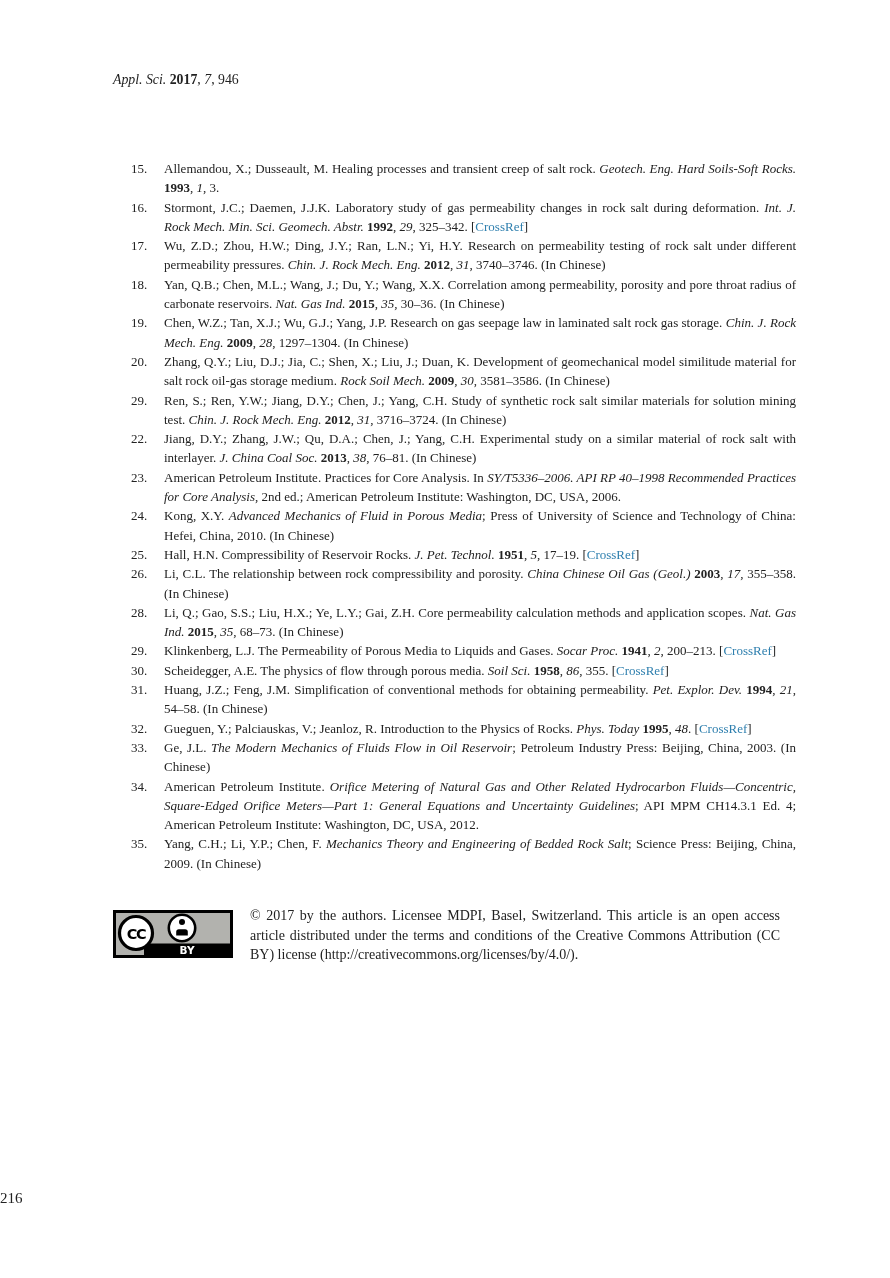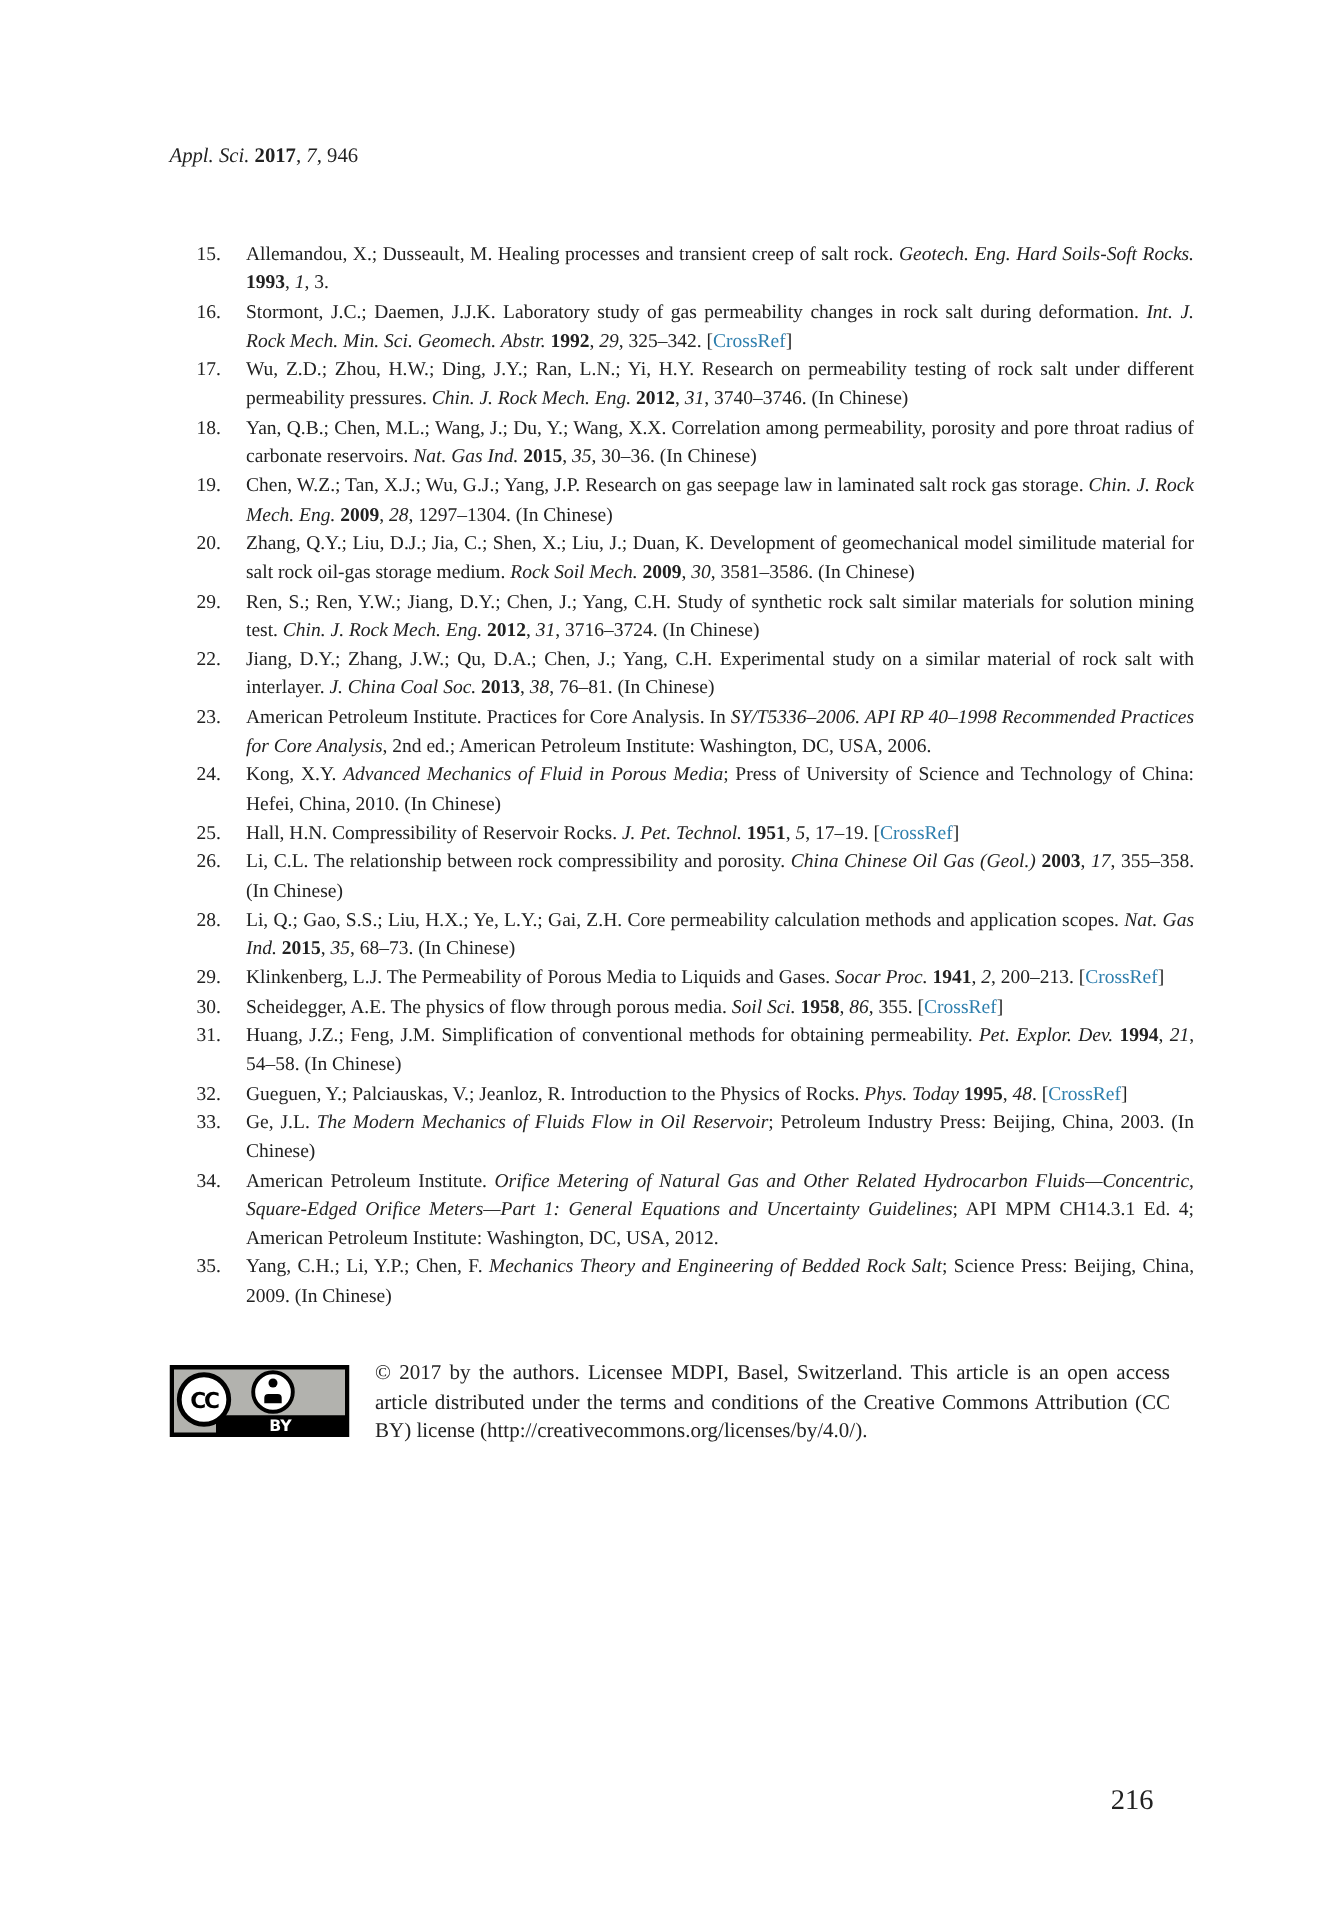--- a/index.html
+++ b/index.html
@@ -13,21 +13,21 @@
     width: 890px; height: 1278px;
     background: #ffffff;
     font-family: "Liberation Serif", "DejaVu Serif", serif;
     color: var(--text);
     overflow: hidden;
     position: relative;
   }
   .page { position: relative; width: 890px; height: 1278px; background: #fff; }
 
   .running-head {
-    position: absolute; left: 113px; top: 96px;
+    position: absolute; left: 113px; top: 72px;
     font-size: 13.8px; white-space: nowrap;
   }
 
   .refs {
     position: absolute; left: 115px; top: 143px; width: 665px;
     margin: 16px; padding: 0; list-style: none;
     font-size: 13px; line-height: 19.3px;
   }
   .ref { display: flex; }
   .ref-num { flex: 0 0 33px; }
@@ -43,21 +43,21 @@
     display: flex; align-items: flex-start;
   }
   .badge { flex: 0 0 auto; width: 120px; height: 48px; margin-top: 4px; }
   .license-text {
     flex: 1; margin-left: 17px;
     font-size: 14px; line-height: 19.6px; text-align: justify;
   }
 
   .footer-page-number {
     position: absolute; left: 0; top: 1190px; width: 769px;
-    text-align: right; font-size: 19px;
+    text-align: left; font-size: 15px;
   }
 </style>
 </head>
 <body>
 
 <div class="page">
 
   <div class="running-head"><span class="sg-i">Appl. Sci. </span><span class="sg-b">2017</span><span class="sg-n">, </span><span class="sg-i">7</span><span class="sg-n">, 946</span></div>
 
   <ol class="refs" id="refs">

